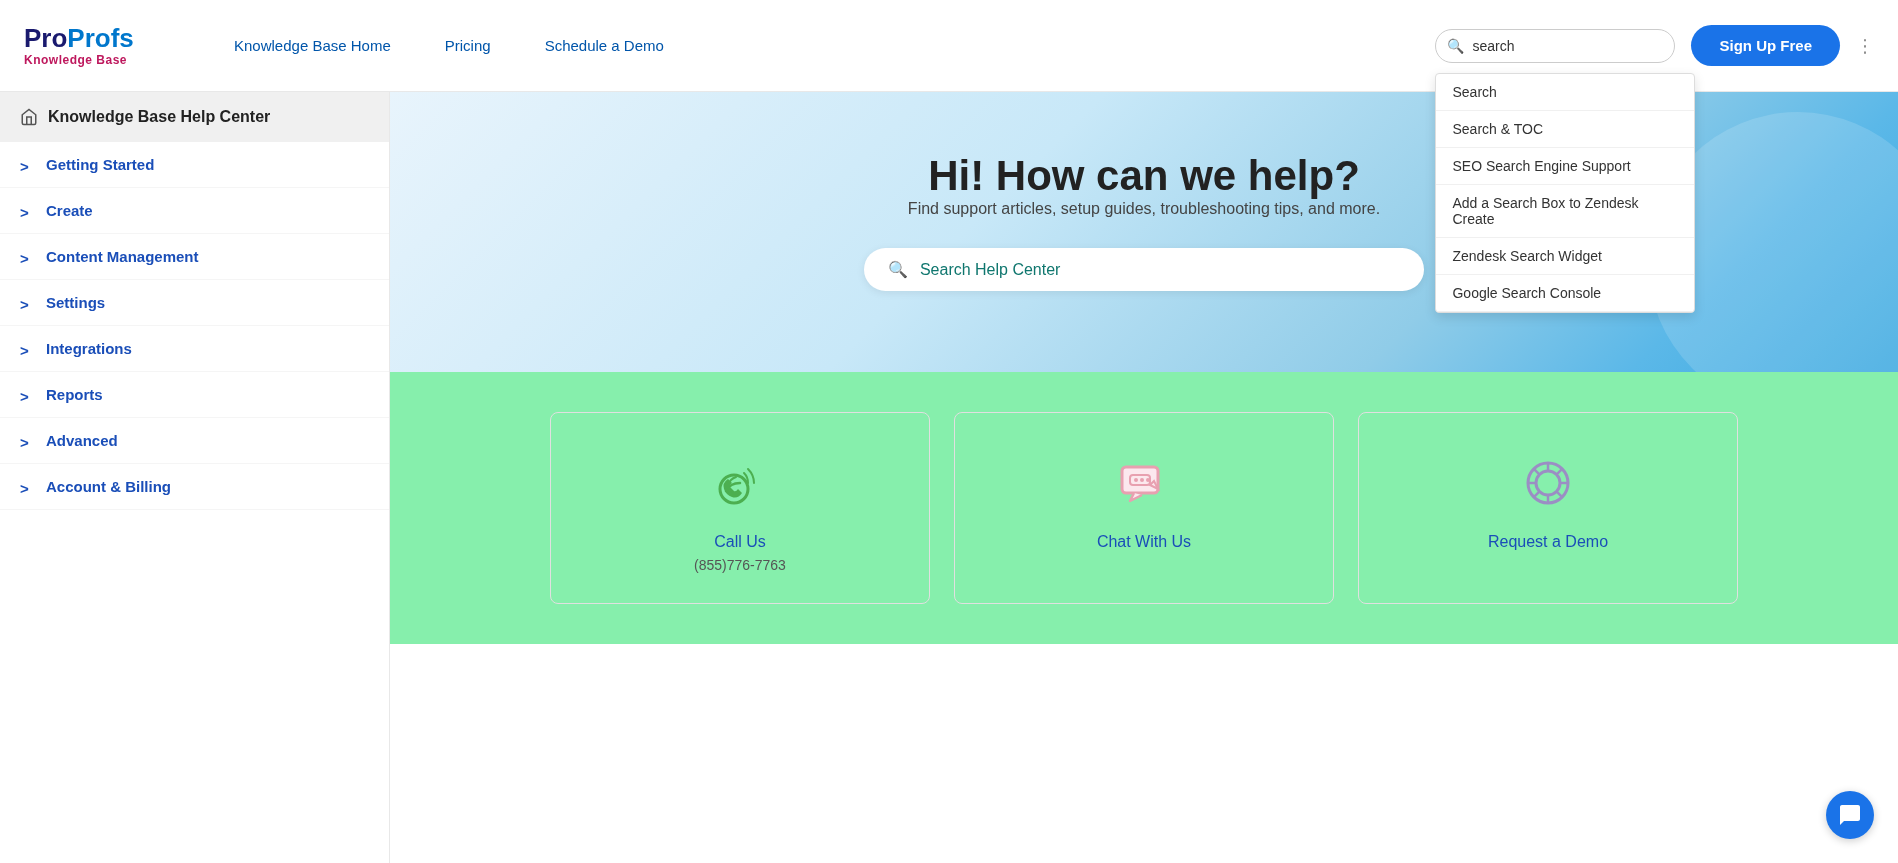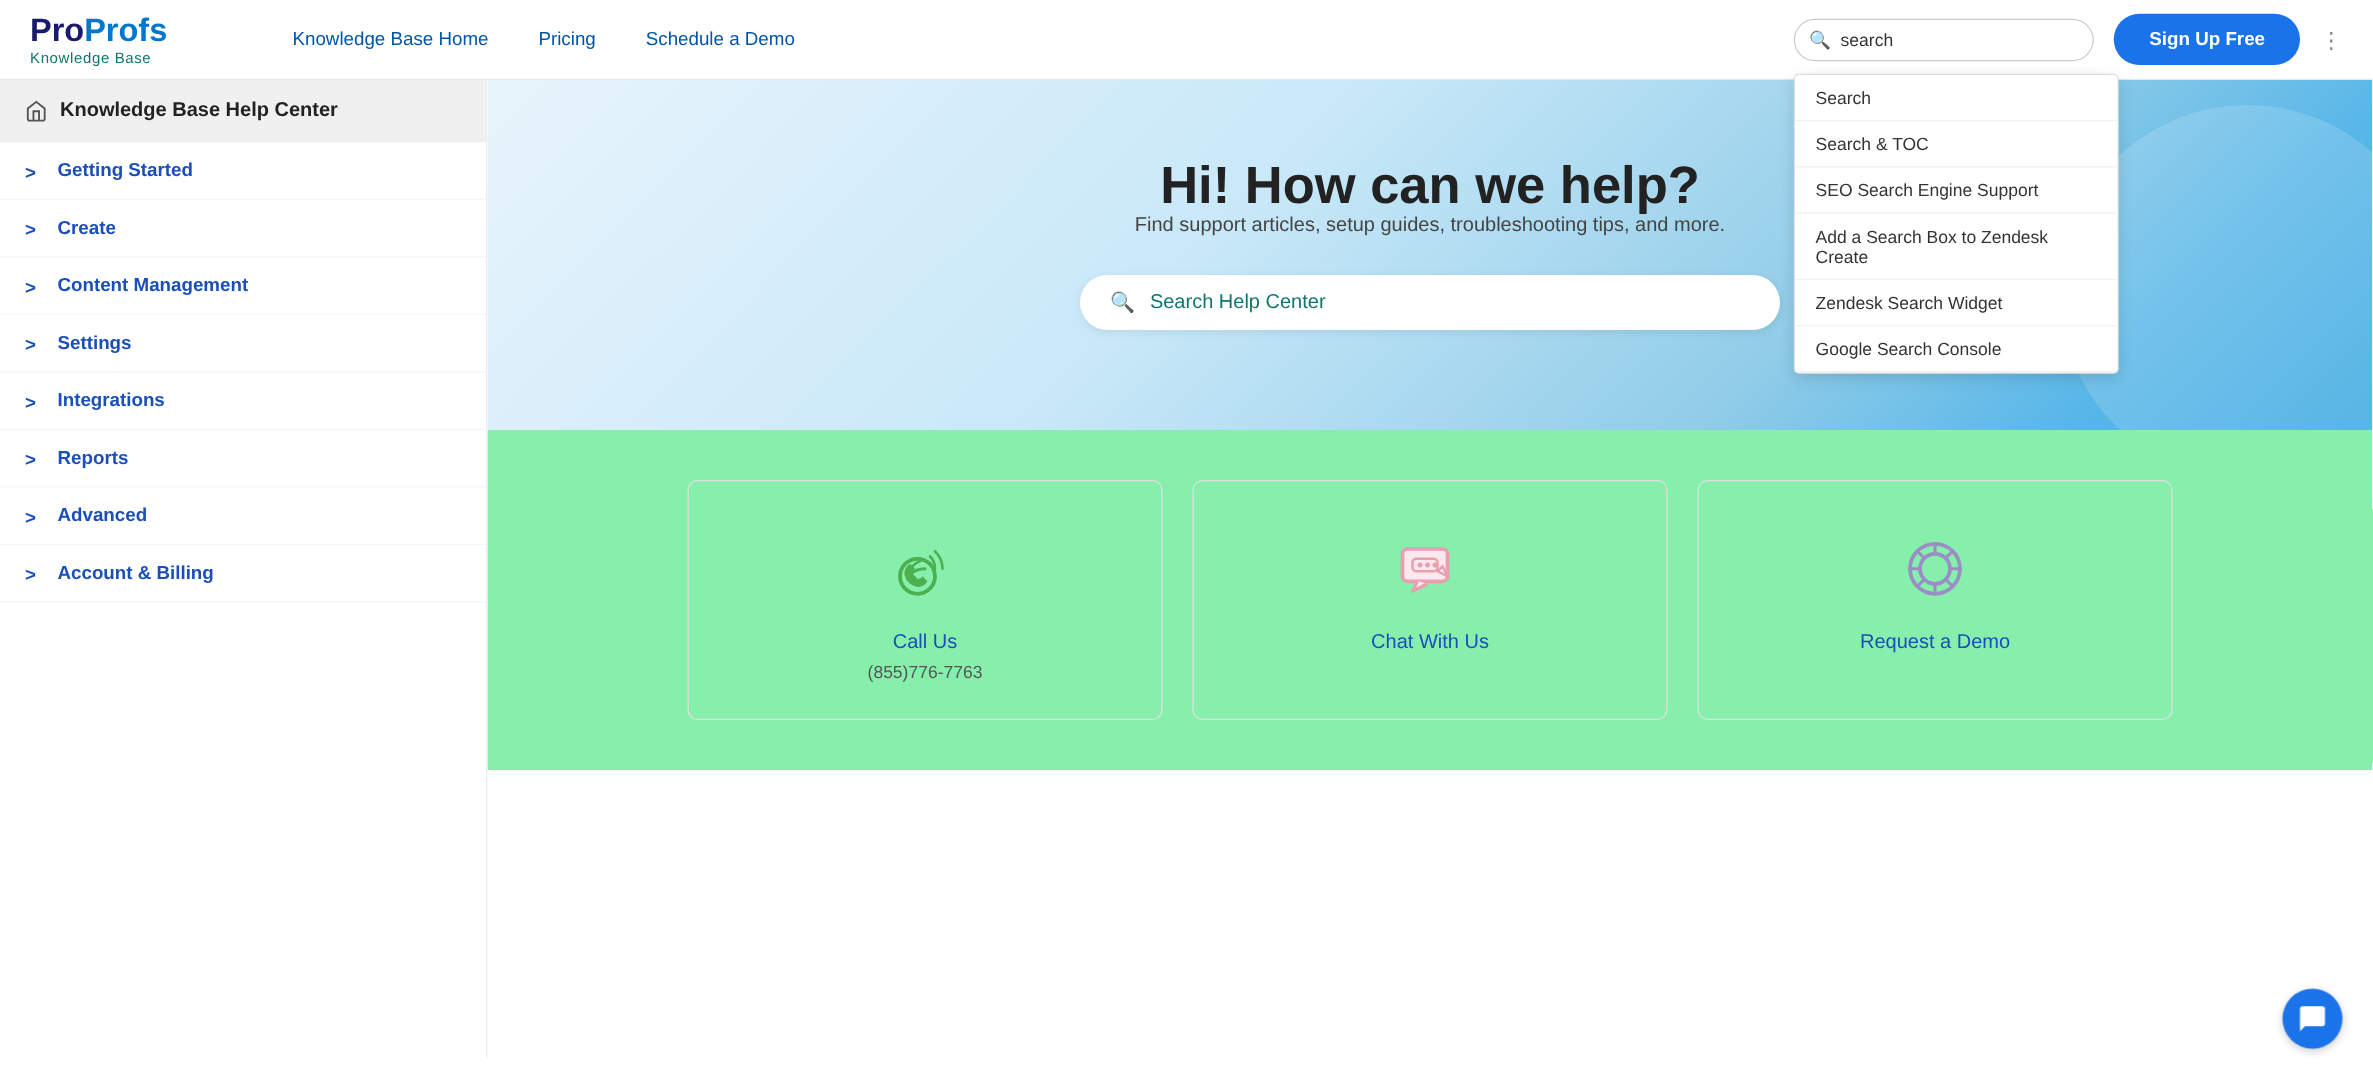--- a/index.html
+++ b/index.html
@@ -3,43 +3,43 @@
   <meta charset="utf-8">
   <style>
     * { box-sizing: border-box; margin: 0; padding: 0; }
     body { font-family: 'Segoe UI', Arial, sans-serif; background: #fff; overflow-x: hidden; }
 
     
     .header {
       display: flex;
       align-items: center;
       padding: 0 24px;
-      height: 64px;
+      height: 92px;
       background: #fff;
       border-bottom: 1px solid #e8e8e8;
       position: relative;
       z-index: 100;
     }
     .logo-area {
       display: flex;
       flex-direction: column;
       margin-right: 60px;
       min-width: 150px;
     }
     .logo-pro { color: #1a1a6e; }
     .logo-profs { color: #0077cc; }
     .logo-sub {
       font-size: 12px;
-      color: #0f766e;
-      font-weight: 400;
+      color: #be185d;
+      font-weight: 700;
       letter-spacing: 0.5px;
     }
     .nav-links {
       display: flex;
-      gap: 40px;
+      gap: 54px;
       flex: 1;
     }
     .nav-link {
       color: #0055aa;
       font-size: 15px;
       text-decoration: none;
       cursor: pointer;
     }
     .header-right {
       display: flex;

